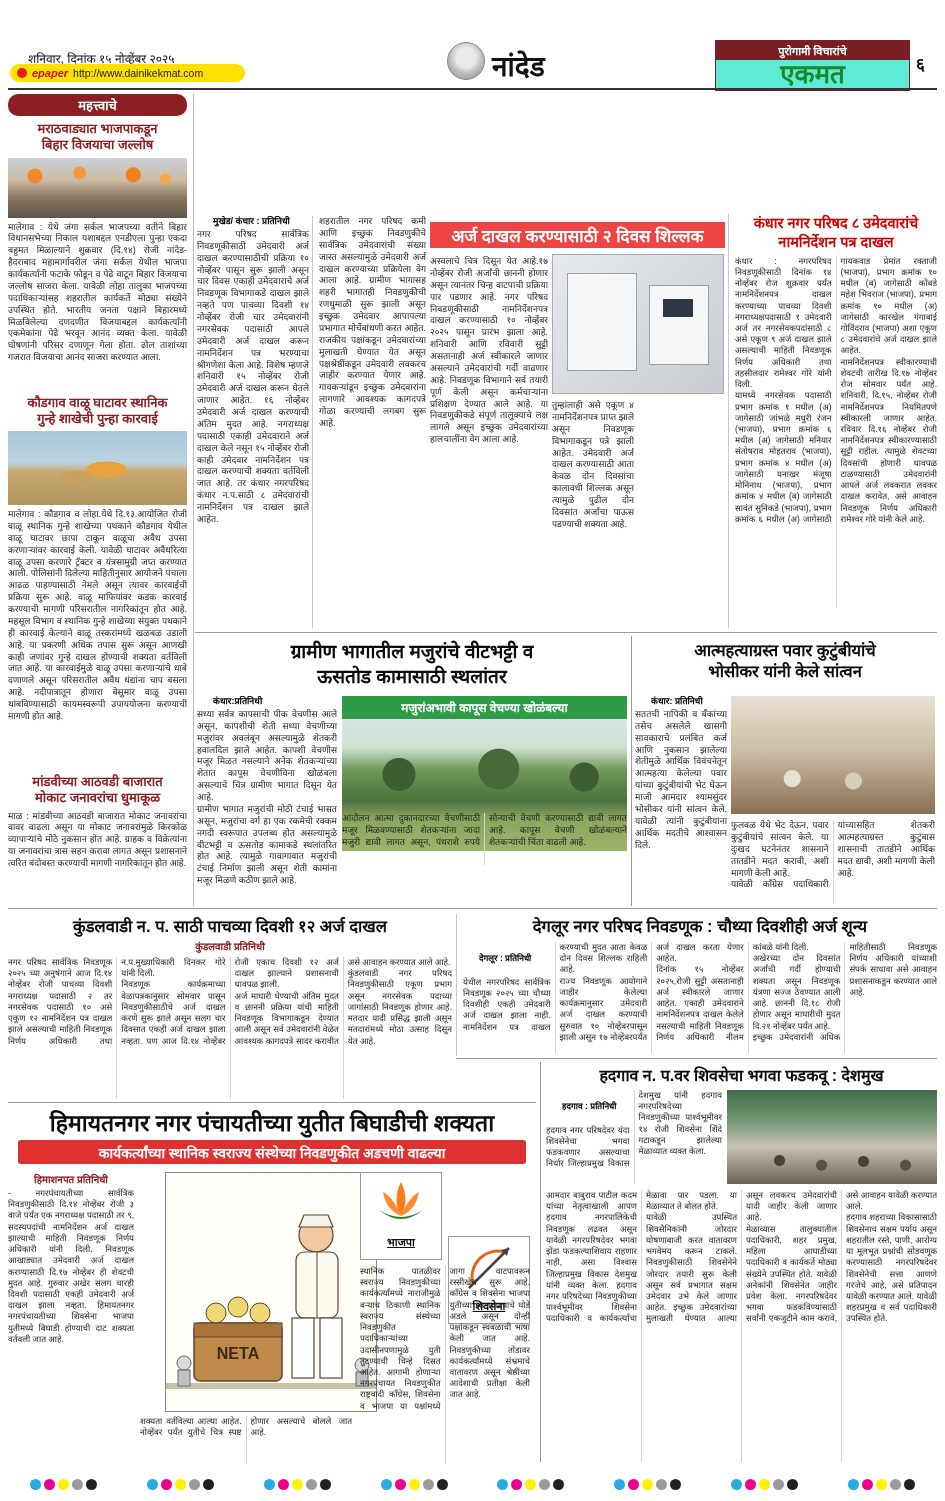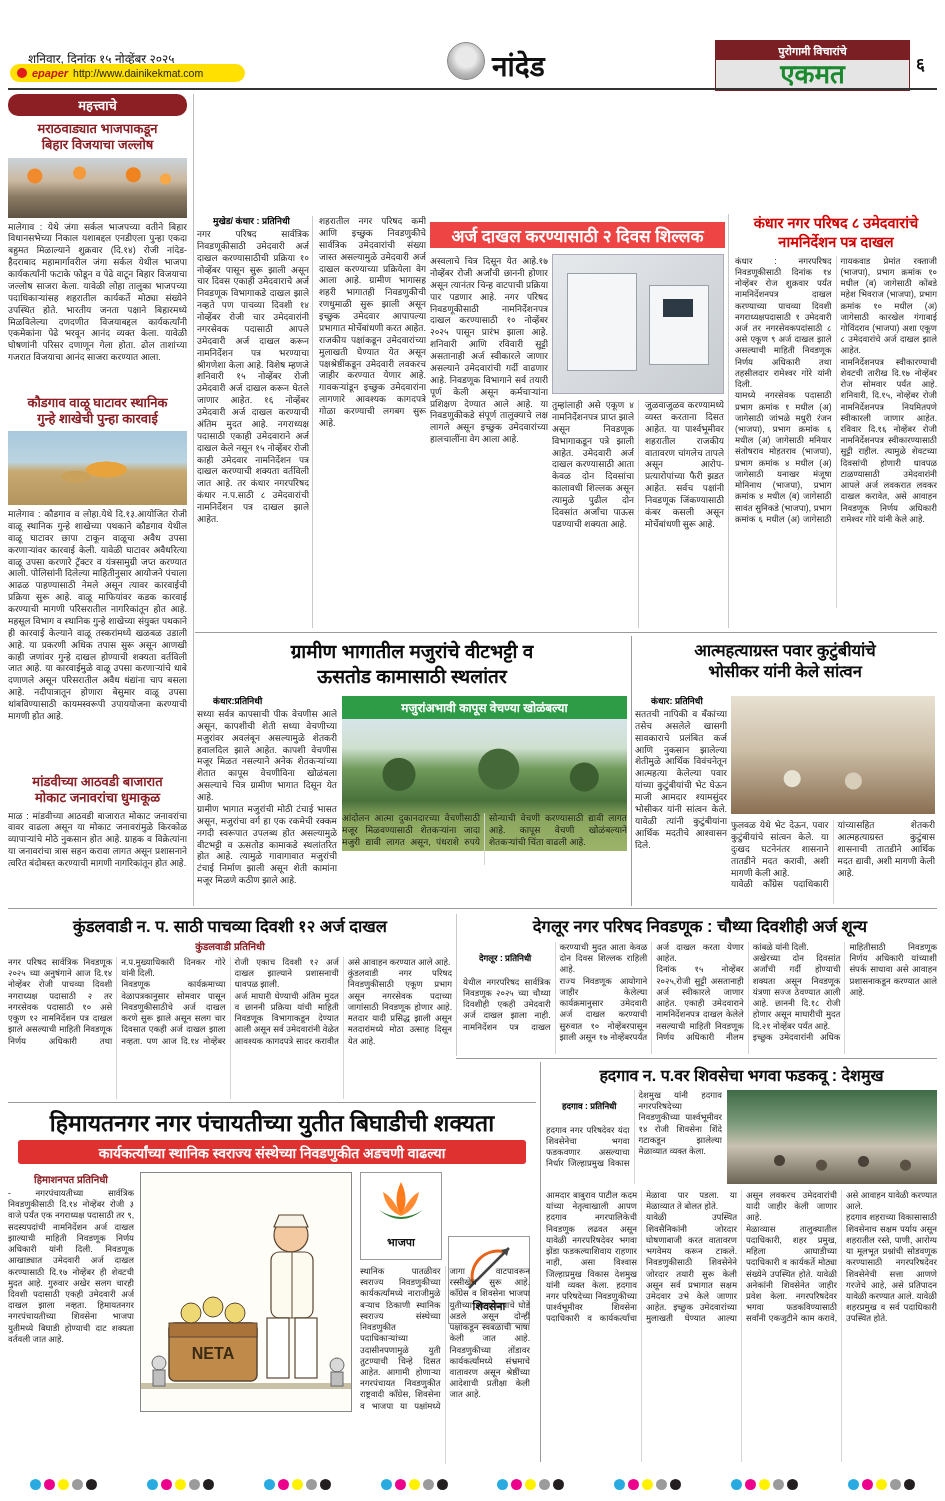--- a/index.html
+++ b/index.html
@@ -36,21 +36,21 @@
   
   .epaper-bar {
     background:#ffe000; border-radius:9px; display:flex; align-items:center;
     gap:5px; padding:0 7px; height:18px;
   }
   .epaper-label { color:#c01818; font-weight:bold; font-size:11px; font-style:italic; }
   .epaper-ico { width:10px; height:10px; border-radius:50%; background:#e21b1b; display:inline-block; }
   .epaper-url { font-size:10.5px; color:#222; }
   .brand-box { width:195px; border:1px solid #7a1f23; }
   .brand-tagline { background:#7a1f23; color:#fff; font-size:11px; text-align:center; padding:2px 0; font-weight:bold; }
-  .brand-name { color:#1b8a2f; font-weight:bold; font-size:26px; text-align:center; line-height:1.05; padding:1px 0 2px; background:#e5e5e5; }
+  .brand-name { color:#1b8a2f; font-weight:bold; font-size:26px; text-align:center; line-height:1.05; padding:1px 0 2px; background:#5eead4; }
   .logo-circle {
     width:38px; height:38px; border-radius:50%;
     background:radial-gradient(circle at 50% 40%, #e9e9e9 0 35%, #b9b9b9 60%, #8b8b8b 100%);
     border:1px solid #888;
   }
   
   #left-rail { border-right:1px solid #bdbdbd; padding-right:6px; }
   .rail-banner {
     background:#8b1f24; color:#fff; font-weight:bold; font-size:13px;
     text-align:center; border-radius:10px; padding:2px 0; margin-bottom:5px;
@@ -93,23 +93,23 @@
       radial-gradient(circle at 45% 80%, #5a5044 0 5px, rgba(0,0,0,0) 6px),
       radial-gradient(circle at 65% 76%, #4a4238 0 5px, rgba(0,0,0,0) 6px),
       radial-gradient(circle at 85% 80%, #5a5044 0 5px, rgba(0,0,0,0) 6px),
       linear-gradient(180deg,#3f6b46 0%,#7a9a7a 35%,#c9c2b2 60%,#6b6455 100%);
   }
   .caption-green {
     background:#2e9b46; color:#fff; font-weight:bold; font-size:12px;
     text-align:center; padding:3px 12px;
   }
   .red-h { color:#d40000; font-weight:bold; text-align:center; white-space:pre-line; }
-  .sym-box { border:1px solid #999; background:#fff; text-align:center; padding:3px 2px; }
+  .sym-box { border:1px solid #999; background:#fff; text-align:center; padding:3px 2px;text-decoration:underline; }
   .sym-label { font-weight:bold; font-size:11px; margin-top:2px; }
-  .cartoon-box { border:1px solid #888; background:#fffdf8; }
+  .cartoon-box { border:1px solid #888; background:#fffdf8;margin-left:25px; }
   
   #print-marks { display:flex; justify-content:space-between; align-items:center; }
   .pm-group { display:flex; gap:3px; }
   .pm-dot { width:11px; height:11px; border-radius:50%; display:inline-block; }
 </style>
 </head>
 <body>
 
 <div id="page">
 
@@ -155,21 +155,20 @@
     <span class="evm-screen" style="left:110px; top:44px; width:30px; height:18px;"></span>
   </div>
 
   <div class="abs" style="left:197px; top:216px; width:112px; height:412px; overflow:hidden;">
     <div class="news dateline">मुखेड/ कंधार : प्रतिनिधी</div>
     <div class="news">नगर परिषद सार्वत्रिक निवडणूकीसाठी उमेदवारी अर्ज दाखल करण्यासाठीची प्रक्रिया १० नोव्हेंबर पासून सुरू झाली असून चार दिवस एकाही उमेदवाराचे अर्ज निवडणूक विभागाकडे दाखल झाले नव्हते पण पाचव्या दिवशी १४ नोव्हेंबर रोजी चार उमेदवारांनी नगरसेवक पदासाठी आपले उमेदवारी अर्ज दाखल करून नामनिर्देशन पत्र भरण्याचा श्रीगणेशा केला आहे. विशेष म्हणजे शनिवारी १५ नोव्हेंबर रोजी उमेदवारी अर्ज दाखल करून घेतले जाणार आहेत. १६ नोव्हेंबर उमेदवारी अर्ज दाखल करण्याची अंतिम मुदत आहे. नगराध्यक्ष पदासाठी एकाही उमेदवाराने अर्ज दाखल केले नसून १५ नोव्हेंबर रोजी काही उमेदवार नामनिर्देशन पत्र दाखल करण्याची शक्यता वर्तविली जात आहे. तर कंधार नगरपरिषद कंधार न.प.साठी ८ उमेदवारांची नामनिर्देशन पत्र दाखल झाले आहेत.</div>
   </div>
   <div class="abs news col-l" style="left:312px; top:216px; width:114px; height:412px;">शहरातील नगर परिषद कमी आणि इच्छुक निवडणुकीचे सार्वत्रिक उमेदवारांची संख्या जास्त असल्यामुळे उमेदवारी अर्ज दाखल करण्याच्या प्रक्रियेला वेग आला आहे. ग्रामीण भागासह शहरी भागातही निवडणुकीची रणधुमाळी सुरू झाली असून इच्छुक उमेदवार आपापल्या प्रभागात मोर्चेबांधणी करत आहेत. राजकीय पक्षांकडून उमेदवारांच्या मुलाखती घेण्यात येत असून पक्षश्रेष्ठींकडून उमेदवारी लवकरच जाहीर करण्यात येणार आहे. गावकऱ्यांडून इच्छुक उमेदवारांना लागणारे आवश्यक कागदपत्रे गोळा करण्याची लगबग सुरू आहे.</div>
   <div class="abs news" style="left:430px; top:256px; width:118px; height:372px;">अस्वलाचे चित्र दिसून येत आहे.१७ नोव्हेंबर रोजी अर्जांची छाननी होणार असून त्यानंतर चिन्ह वाटपाची प्रक्रिया पार पडणार आहे. नगर परिषद निवडणूकीसाठी नामनिर्देशनपत्र दाखल करण्यासाठी १० नोव्हेंबर २०२५ पासून प्रारंभ झाला आहे. शनिवारी आणि रविवारी सुट्टी असतानाही अर्ज स्वीकारले जाणार असल्याने उमेदवारांची गर्दी वाढणार आहे. निवडणूक विभागाने सर्व तयारी पूर्ण केली असून कर्मचाऱ्यांना प्रशिक्षण देण्यात आले आहे. या निवडणुकीकडे संपूर्ण तालुक्याचे लक्ष लागले असून इच्छुक उमेदवारांच्या हालचालींना वेग आला आहे.</div>
   <div class="abs news" style="left:552px; top:400px; width:82px; height:228px;">तुम्हांलाही असे एकूण ४ नामनिर्देशनपत्र प्राप्त झाले असून निवडणूक विभागाकडून पत्रे झाली आहेत. उमेदवारी अर्ज दाखल करण्यासाठी आता केवळ दोन दिवसांचा कालावधी शिल्लक असून त्यामुळे पुढील दोन दिवसांत अर्जांचा पाऊस पडण्याची शक्यता आहे.</div>
-  <div class="abs news col-l" style="left:638px; top:400px; width:86px; height:228px;">जुळवाजुळव करण्यामध्ये व्यस्त करताना दिसत आहेत. या पार्श्वभूमीवर शहरातील राजकीय वातावरण चांगलेच तापले असून आरोप-प्रत्यारोपांच्या फैरी झडत आहेत. सर्वच पक्षांनी निवडणूक जिंकण्यासाठी कंबर कसली असून मोर्चेबांधणी सुरू आहे.</div>
 
   <div class="abs col-l" style="left:728px; top:214px; width:209px; height:414px; overflow:hidden;">
     <div class="red-h" style="font-size:14.5px; line-height:1.3; margin-bottom:4px;">कंधार नगर परिषद ८ उमेदवारांचे
 नामनिर्देशन पत्र दाखल</div>
     <div class="news small cols2" style="height:352px;">कंधार : नगरपरिषद निवडणूकीसाठी दिनांक १४ नोव्हेंबर रोज शुक्रवार पर्यंत नामनिर्देशनपत्र दाखल करण्याच्या पाचव्या दिवशी नगराध्यक्षपदासाठी १ उमेदवारी अर्ज तर नगरसेवकपदांसाठी ८ असे एकूण ९ अर्ज दाखल झाले असल्याची माहिती निवडणूक निर्णय अधिकारी तथा तहसीलदार रामेश्वर गोरे यांनी दिली.
 यामध्ये नगरसेवक पदासाठी प्रभाग क्रमांक १ मधील (अ) जागेसाठी जांभळे मधुरी रंजन (भाजपा), प्रभाग क्रमांक ६ मधील (अ) जागेसाठी मनियार संतोषराव मोहतराव (भाजपा), प्रभाग क्रमांक ४ मधील (अ) जागेसाठी यनाखर मंजूषा मोनिनाथ (भाजपा), प्रभाग क्रमांक ४ मधील (ब) जागेसाठी सावंत सुनिकडे (भाजपा), प्रभाग क्रमांक ६ मधील (अ) जागेसाठी गायकवाड प्रेमांत रक्ताजी (भाजपा), प्रभाग क्रमांक १० मधील (ब) जागेसाठी कोंबडे महेश भिवराज (भाजपा), प्रभाग क्रमांक १० मधील (अ) जागेसाठी कारखेल गंगाबाई गोविंदराव (भाजपा) अशा एकूण ८ उमेदवारांचे अर्ज दाखल झाले आहेत.
 नामनिर्देशनपत्र स्वीकारण्याची शेवटची तारीख दि.१७ नोव्हेंबर रोज सोमवार पर्यंत आहे. शनिवारी, दि.१५, नोव्हेंबर रोजी नामनिर्देशनपत्र नियमितपणे स्वीकारली जाणार आहेत. रविवार दि.१६ नोव्हेंबर रोजी नामनिर्देशनपत्र स्वीकारण्यासाठी सुट्टी राहील. त्यामुळे शेवटच्या दिवसांची होणारी धावपळ टाळण्यासाठी उमेदवारांनी आपले अर्ज लवकरात लवकर दाखल करावेत, असे आवाहन निवडणूक निर्णय अधिकारी रामेश्वर गोरे यांनी केले आहे.</div>
   </div>
 
   <div class="hrule" style="left:195px; top:632px; width:742px;"></div>
@@ -263,20 +262,21 @@
       <circle cx="72" cy="134" r="10" fill="#eed873" stroke="#5a4632" stroke-width="1"></circle>
       <circle cx="94" cy="140" r="10" fill="#eed873" stroke="#5a4632" stroke-width="1"></circle>
       <text x="72" y="186" text-anchor="middle" font-size="16" font-weight="bold" fill="#3a2a14">NETA</text>
 
       <circle cx="18" cy="190" r="7" fill="#d9d9d9" stroke="#666"></circle>
       <rect x="12" y="197" width="12" height="16" fill="#bfbfbf" stroke="#666"></rect>
       <circle cx="196" cy="192" r="7" fill="#d9d9d9" stroke="#666"></circle>
       <rect x="190" y="199" width="12" height="14" fill="#bfbfbf" stroke="#666"></rect>
     </svg>
   </div>
+  <div class="abs news small cols2" style="left:140px; top:1416px; width:212px; height:48px;">शक्यता वर्तविल्या आल्या आहेत. नोव्हेंबर पर्यंत युतीचे चित्र स्पष्ट होणार असल्याचे बोलले जात आहे.</div>
 
   <div class="abs sym-box" style="left:360px; top:1172px; width:82px; height:88px;">
     <svg width="60" height="52" viewBox="0 0 60 52">
       <path d="M30 6 C24 18 24 30 30 40 C36 30 36 18 30 6 Z" fill="#ff7a1a"></path>
       <path d="M12 16 C14 28 20 36 30 40 C26 30 20 20 12 16 Z" fill="#ff8c33"></path>
       <path d="M48 16 C46 28 40 36 30 40 C34 30 40 20 48 16 Z" fill="#ff8c33"></path>
       <path d="M8 34 Q30 48 52 34 Q30 52 8 34 Z" fill="#2e7d32"></path>
     </svg>
     <div class="sym-label">भाजपा</div>
   </div>

